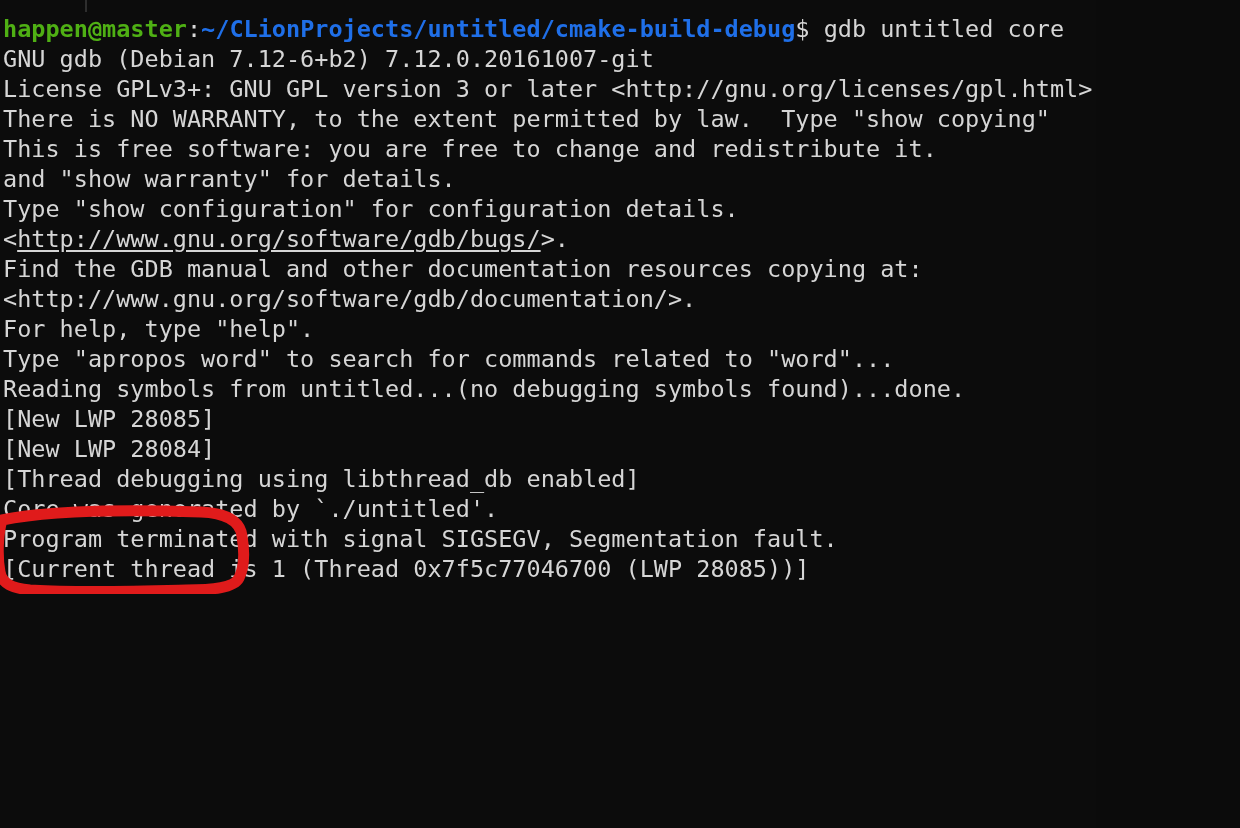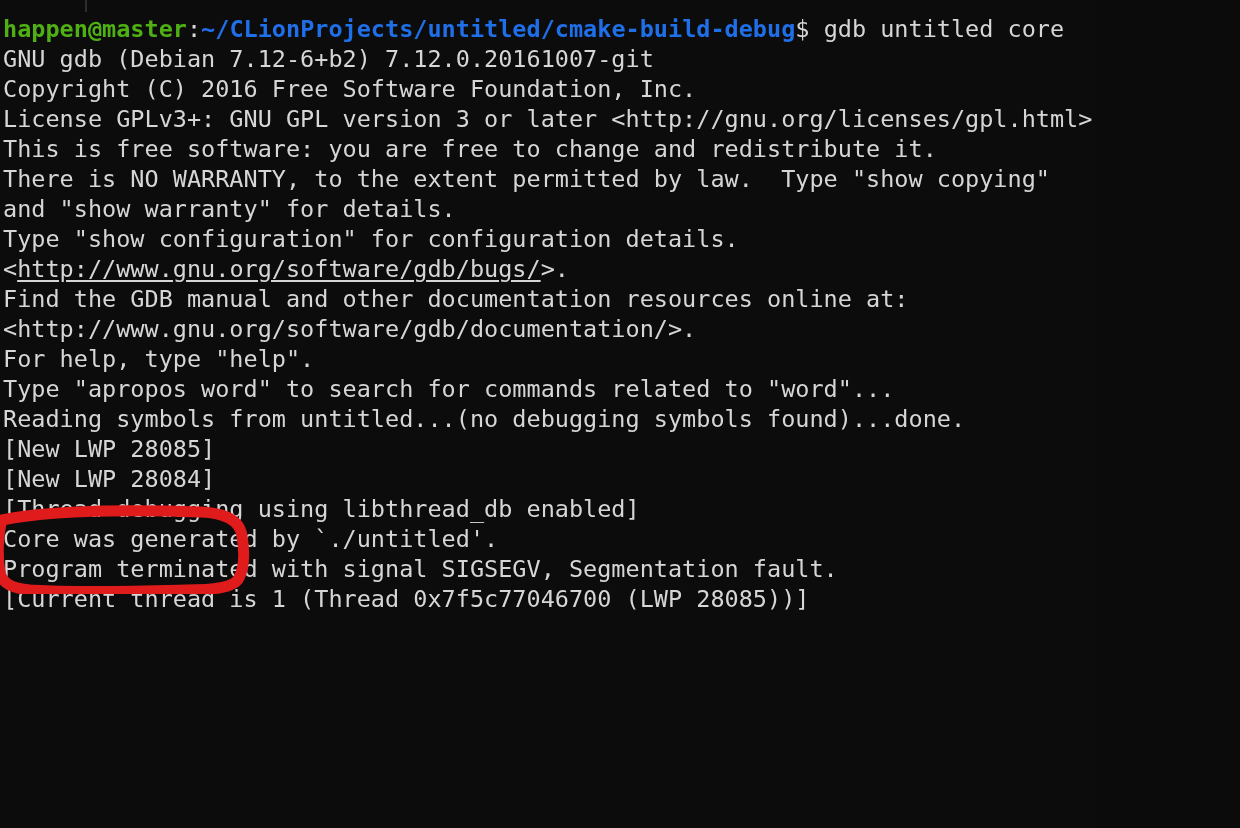--- a/index.html
+++ b/index.html
@@ -74,30 +74,29 @@
 </head>
 <body>
 
 <div id="terminal">
 
   <div id="top-artifact"></div>
 
   <div class="line"><span class="seg c-green">happen@master</span><span class="seg c-white">:</span><span class="seg c-blue">~/CLionProjects/untitled/cmake-build-debug</span><span class="seg c-plain">$</span><span class="seg c-plain"> gdb untitled core</span></div>
 
   <div class="line">GNU gdb (Debian 7.12-6+b2) 7.12.0.20161007-git</div>
-  <div class="line">Copyright (C) 2016 Free Software Foundation, Inc.</div>
   <div class="line">License GPLv3+: GNU GPL version 3 or later &lt;http://gnu.org/licenses/gpl.html&gt;</div>
+  <div class="line">There is NO WARRANTY, to the extent permitted by law.  Type "show copying"</div>
   <div class="line">This is free software: you are free to change and redistribute it.</div>
-  <div class="line">There is NO WARRANTY, to the extent permitted by law.  Type "show copying"</div>
   <div class="line">and "show warranty" for details.</div>
   <div class="line">Type "show configuration" for configuration details.</div>
 
   <div class="line"><span class="seg c-plain">&lt;</span><span class="seg c-plain underline">http://www.gnu.org/software/gdb/bugs/</span><span class="seg c-plain">&gt;.</span></div>
 
-  <div class="line">Find the GDB manual and other documentation resources online at:</div>
+  <div class="line">Find the GDB manual and other documentation resources copying at:</div>
   <div class="line">&lt;http://www.gnu.org/software/gdb/documentation/&gt;.</div>
   <div class="line">For help, type "help".</div>
   <div class="line">Type "apropos word" to search for commands related to "word"...</div>
   <div class="line">Reading symbols from untitled...(no debugging symbols found)...done.</div>
   <div class="line">[New LWP 28085]</div>
   <div class="line">[New LWP 28084]</div>
   <div class="line">[Thread debugging using libthread_db enabled]</div>
   <div class="line">Core was generated by `./untitled'.</div>
   <div class="line">Program terminated with signal SIGSEGV, Segmentation fault.</div>
   <div class="line">[Current thread is 1 (Thread 0x7f5c77046700 (LWP 28085))]</div>

